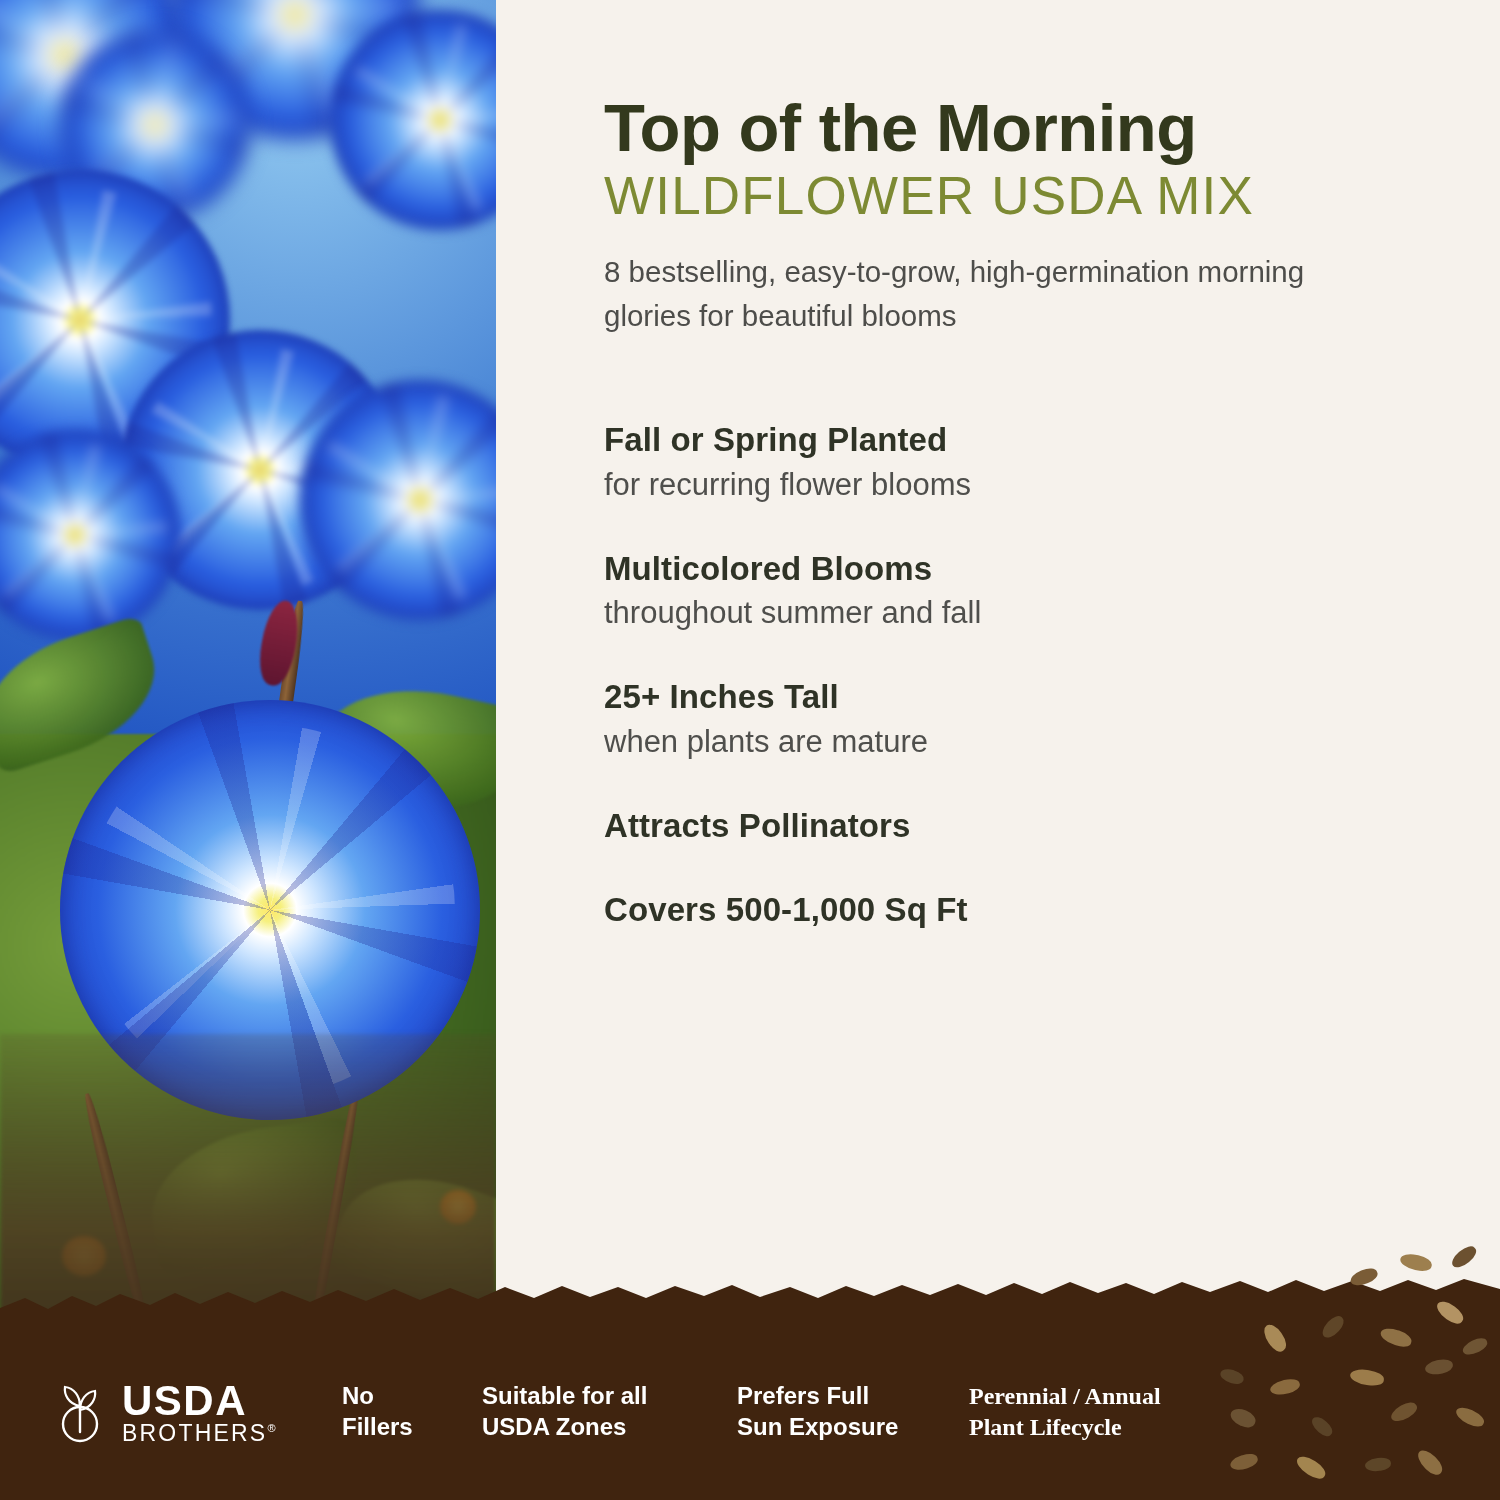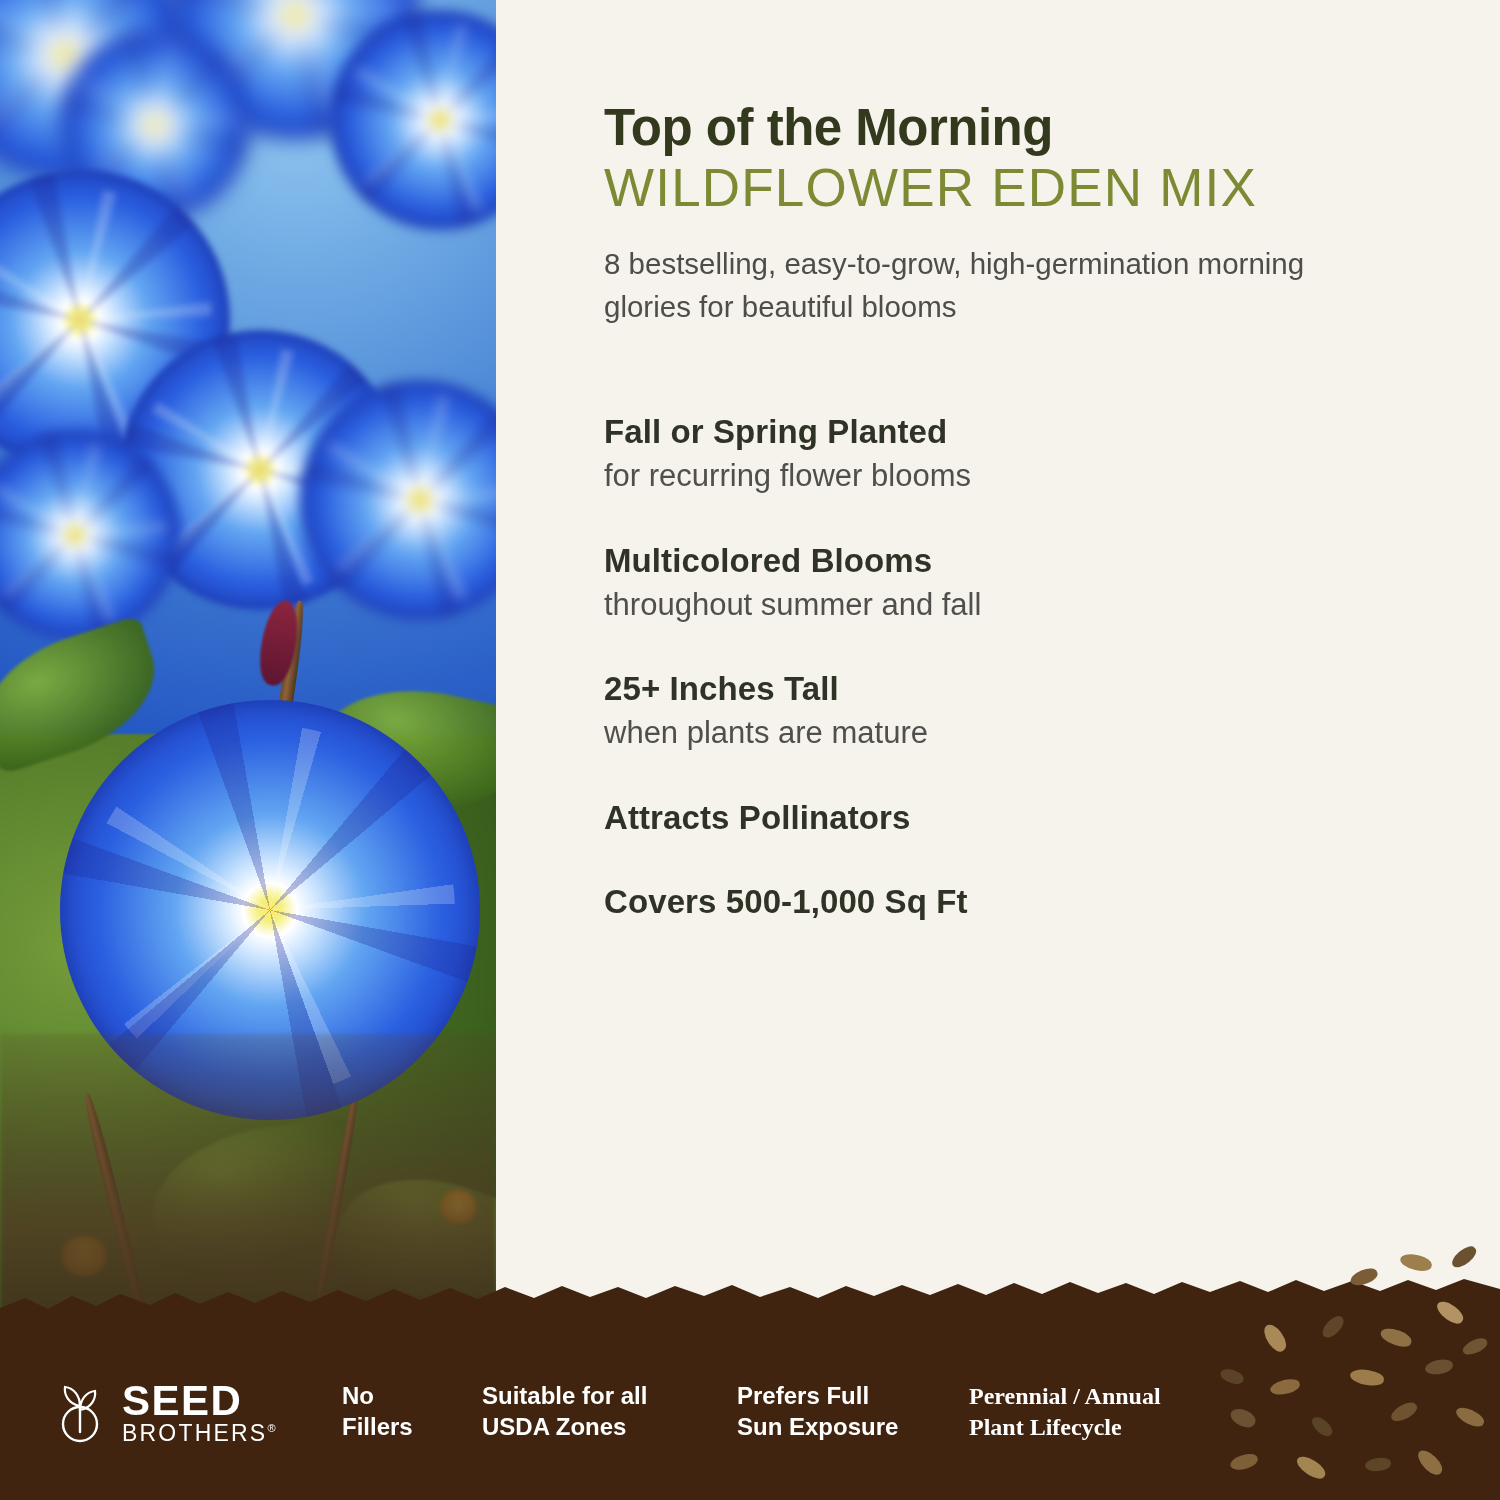--- a/index.html
+++ b/index.html
@@ -126,26 +126,26 @@
     position: absolute;
     left: 496px;
     top: 0;
     width: 1004px;
     height: 1360px;
     background: #f6f2ec;
     box-sizing: border-box;
     padding: 86px 60px 0 108px;
   }
   .title {
-    font-size: 51px;
+    font-size: 67px;
     line-height: 1.02;
     font-weight: bold;
     color: #33391d;
     letter-spacing: -0.5px;
-    margin: 16px 0 6px 0;
+    margin: 8px 0 6px 0;
     white-space: nowrap;
   }
   .subtitle {
     font-size: 53px;
     line-height: 1.05;
     color: #7d8a33;
     letter-spacing: 1.2px;
     margin: 0 0 26px 0;
     white-space: nowrap;
   }
@@ -300,21 +300,21 @@
     <div style="position:absolute; left:262px; top:600px; width:34px; height:86px; border-radius:50% 50% 45% 45%; background:linear-gradient(180deg,#8c2540,#5e1530); filter:blur(1px); transform:rotate(10deg);"></div>
 
     <div class="tinyflower" style="left:62px; top:1236px; width:44px; height:40px;"></div>
     <div class="tinyflower" style="left:440px; top:1190px; width:36px; height:34px;"></div>
 
     <div class="dirt"></div>
   </div>
 
   <div class="content">
     <h1 class="title">Top of the Morning</h1>
-    <div class="subtitle">WILDFLOWER EDEN MIX</div>
+    <div class="subtitle">WILDFLOWER USDA MIX</div>
     <p class="intro">8 bestselling, easy-to-grow, high-germination morning glories for beautiful blooms</p>
 
     <div class="features">
       <div class="feature">
         <div class="feat-head">Fall or Spring Planted</div>
         <div class="feat-sub">for recurring flower blooms</div>
       </div>
       <div class="feature">
         <div class="feat-head">Multicolored Blooms</div>
         <div class="feat-sub">throughout summer and fall</div>
@@ -343,21 +343,21 @@
       <div class="logo">
         <span class="logo-mark">
           <svg width="56" height="64" viewBox="0 0 56 64" aria-hidden="true">
             <ellipse cx="28" cy="44" rx="17" ry="17" fill="none" stroke="#ffffff" stroke-width="2.4"></ellipse>
             <path d="M28 52 L28 22" stroke="#ffffff" stroke-width="2.4" fill="none" stroke-linecap="round"></path>
             <path d="M28 26 C16 24, 12 14, 13 7 C22 8, 28 16, 28 26 Z" fill="none" stroke="#ffffff" stroke-width="2.2"></path>
             <path d="M28 30 C40 28, 44 18, 43 11 C34 12, 28 20, 28 30 Z" fill="none" stroke="#ffffff" stroke-width="2.2"></path>
           </svg>
         </span>
         <span class="logo-text">
-          <span class="logo-eden">SEED</span><br>
+          <span class="logo-eden">USDA</span><br>
           <span class="logo-brothers"><span>BROTHERS</span><sup>®</sup></span>
         </span>
       </div>
 
       <div class="badges">
         <div class="badge b1">No
 Fillers</div>
         <div class="badge b2">Suitable for all
 USDA Zones</div>
         <div class="badge b3">Prefers Full

